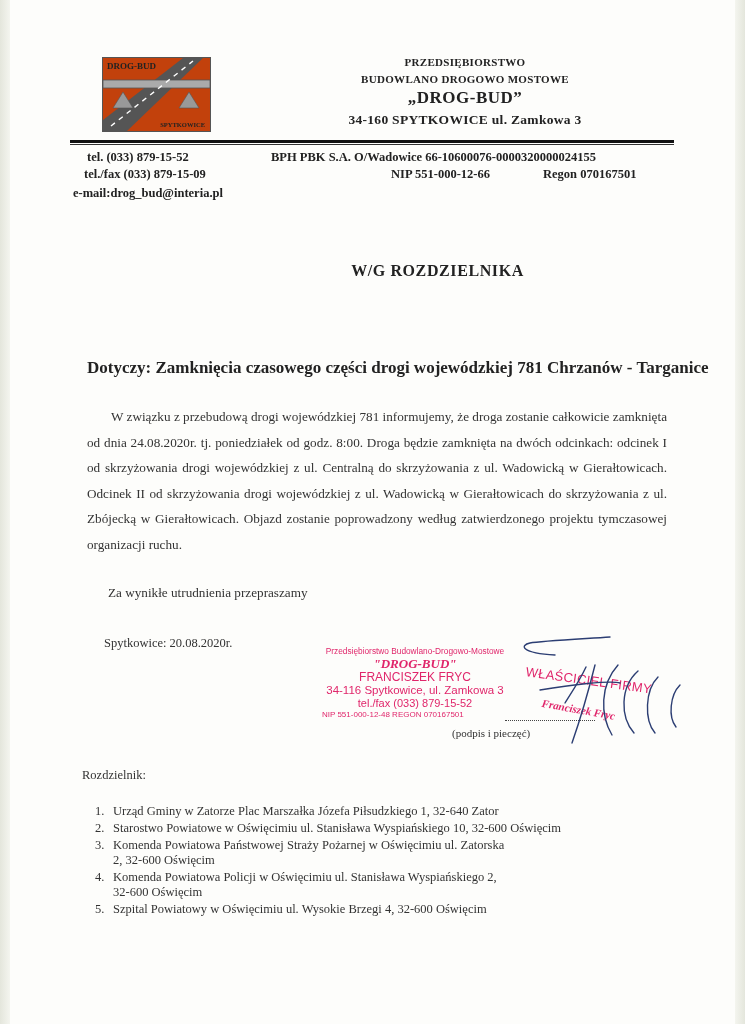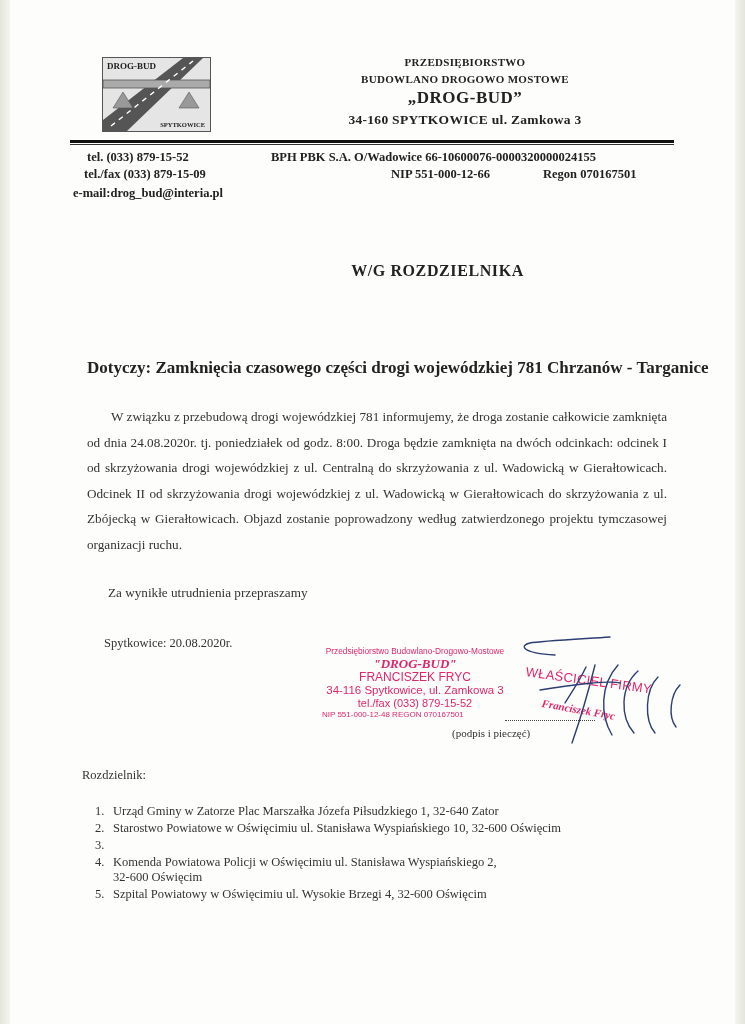--- a/index.html
+++ b/index.html
@@ -6,21 +6,21 @@
   body {
     width: 745px; height: 1024px; position: relative; overflow: hidden;
     background: #fdfdfb;
     font-family: "Liberation Serif", serif;
     color: #2a2a2a;
   }
   .edge-left { position: absolute; left: 0; top: 0; width: 10px; height: 1024px; background: linear-gradient(90deg, #e4e6dc, #f4f5ef); }
   .edge-right { position: absolute; right: 0; top: 0; width: 10px; height: 1024px; background: linear-gradient(270deg, #e4e6dc, #f4f5ef); }
 
   
-  .logo { position: absolute; left: 102px; top: 57px; width: 107px; height: 73px; border: 1px solid #555; background: #e5e5e5; overflow: hidden; }
+  .logo { position: absolute; left: 102px; top: 57px; width: 107px; height: 73px; border: 1px solid #555; background: #c2410c; overflow: hidden; }
   .logo svg { position: absolute; left: 0; top: 0; }
   .logo-top { position: absolute; left: 4px; top: 3px; font-family: "Liberation Serif", serif; font-weight: bold; font-size: 9px; color: #222; }
   .logo-bottom { position: absolute; right: 5px; bottom: 3px; font-family: "Liberation Serif", serif; font-weight: bold; font-size: 6.5px; color: #222; }
 
   
   .hdr { position: absolute; left: 300px; width: 330px; text-align: center; font-family: "Liberation Serif", serif; font-weight: bold; color: #222; }
   .hdr1 { top: 56px; font-size: 11px; letter-spacing: 0.3px; }
   .hdr2 { top: 73px; font-size: 11px; letter-spacing: 0.3px; }
   .hdr3 { top: 88px; font-size: 17px; letter-spacing: 0.5px; }
   .hdr4 { top: 112px; font-size: 13.5px; letter-spacing: 0.3px; }
@@ -143,20 +143,21 @@
   <li>
       <span class="num">1.</span>
       <span class="txt">Urząd Gminy w Zatorze Plac Marszałka Józefa Piłsudzkiego 1, 32-640 Zator</span>
     </li>
   <li>
       <span class="num">2.</span>
       <span class="txt">Starostwo Powiatowe w Oświęcimiu ul. Stanisława Wyspiańskiego 10, 32-600 Oświęcim</span>
     </li>
   <li>
       <span class="num">3.</span>
+      <span class="txt" style="width:400px">Komenda Powiatowa Państwowej Straży Pożarnej w Oświęcimiu ul. Zatorska 2, 32-600 Oświęcim</span>
     </li>
   <li>
       <span class="num">4.</span>
       <span class="txt" style="width:400px">Komenda Powiatowa Policji w Oświęcimiu ul. Stanisława Wyspiańskiego 2, 32-600 Oświęcim</span>
     </li>
   <li>
       <span class="num">5.</span>
       <span class="txt">Szpital Powiatowy w Oświęcimiu ul. Wysokie Brzegi 4, 32-600 Oświęcim</span>
     </li>
 </ul>

